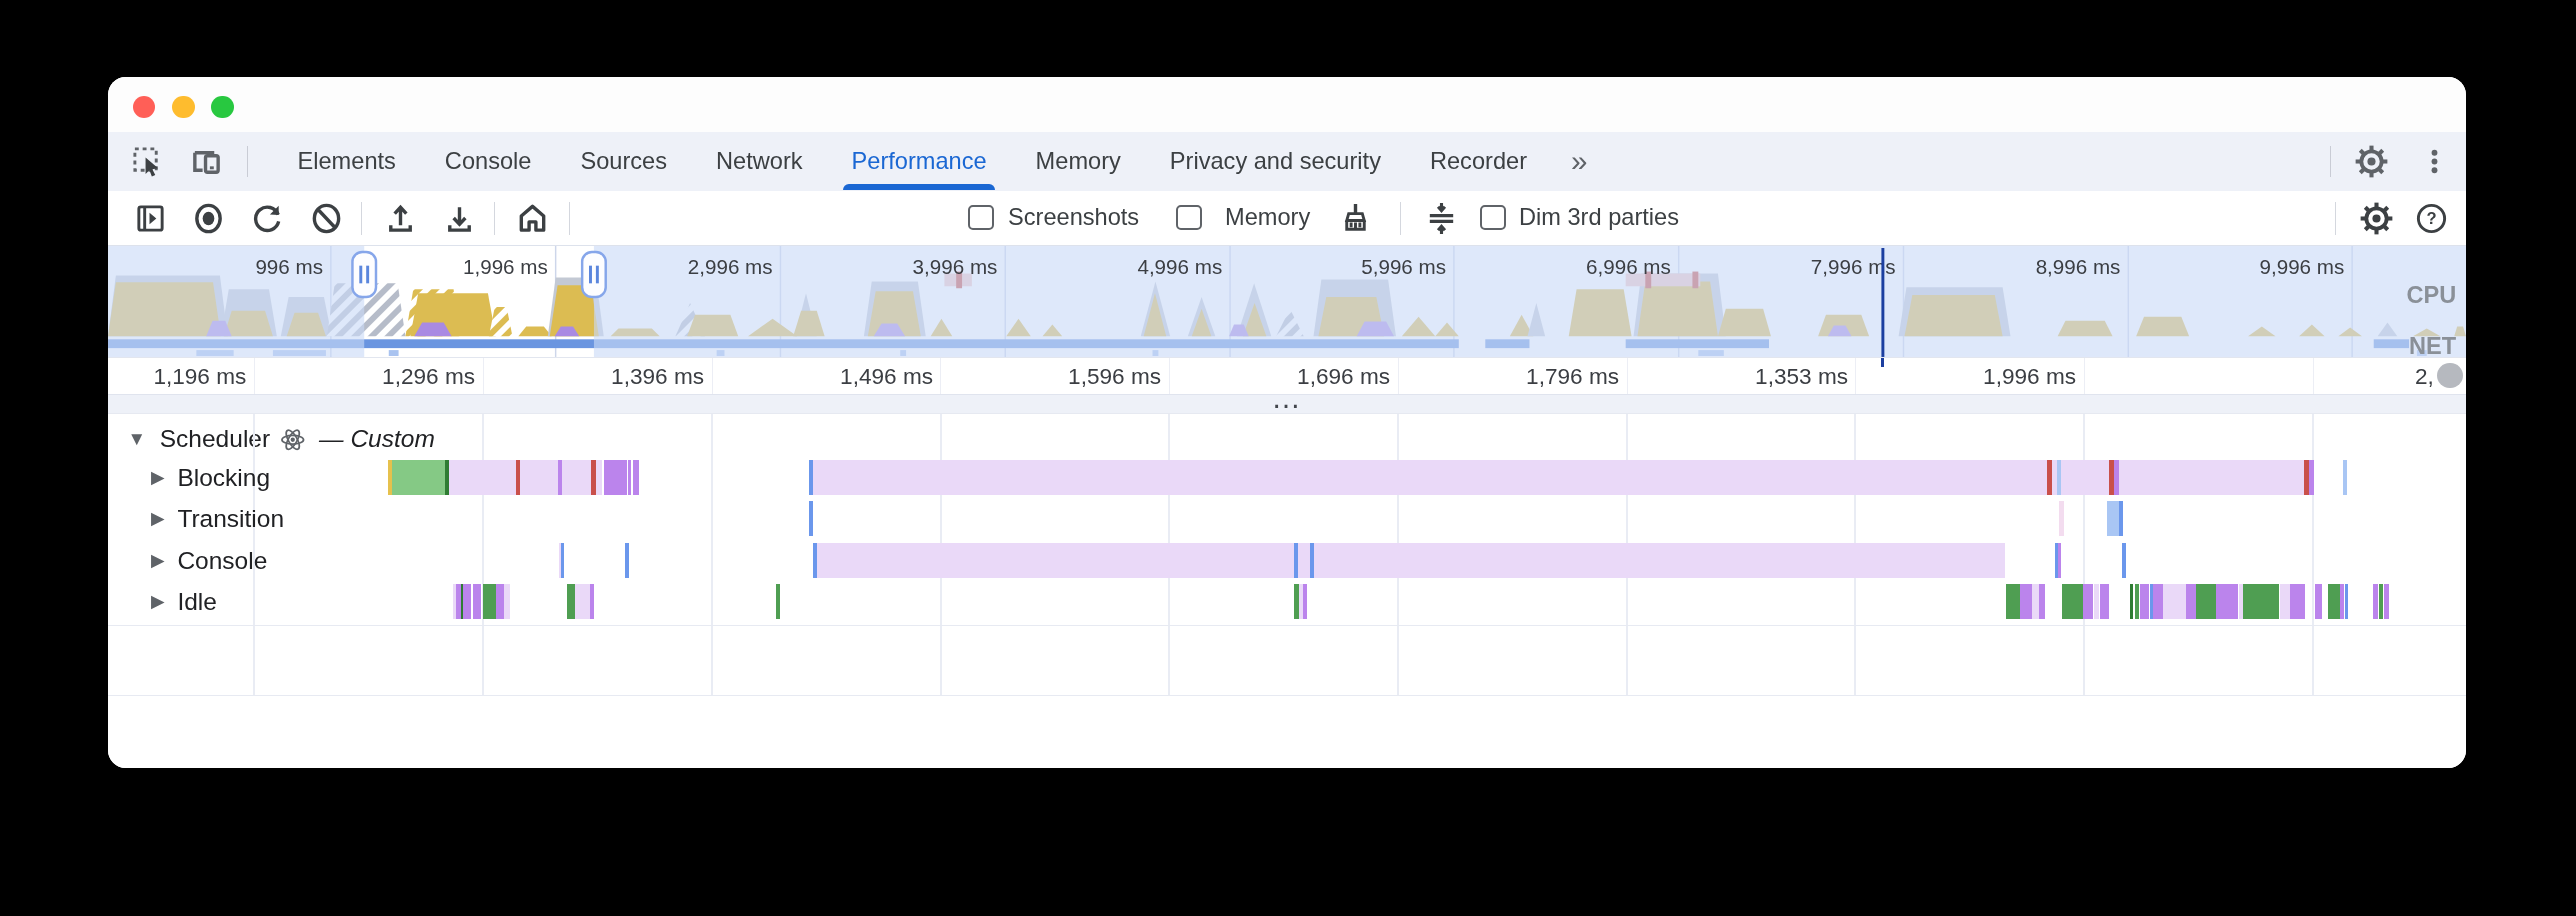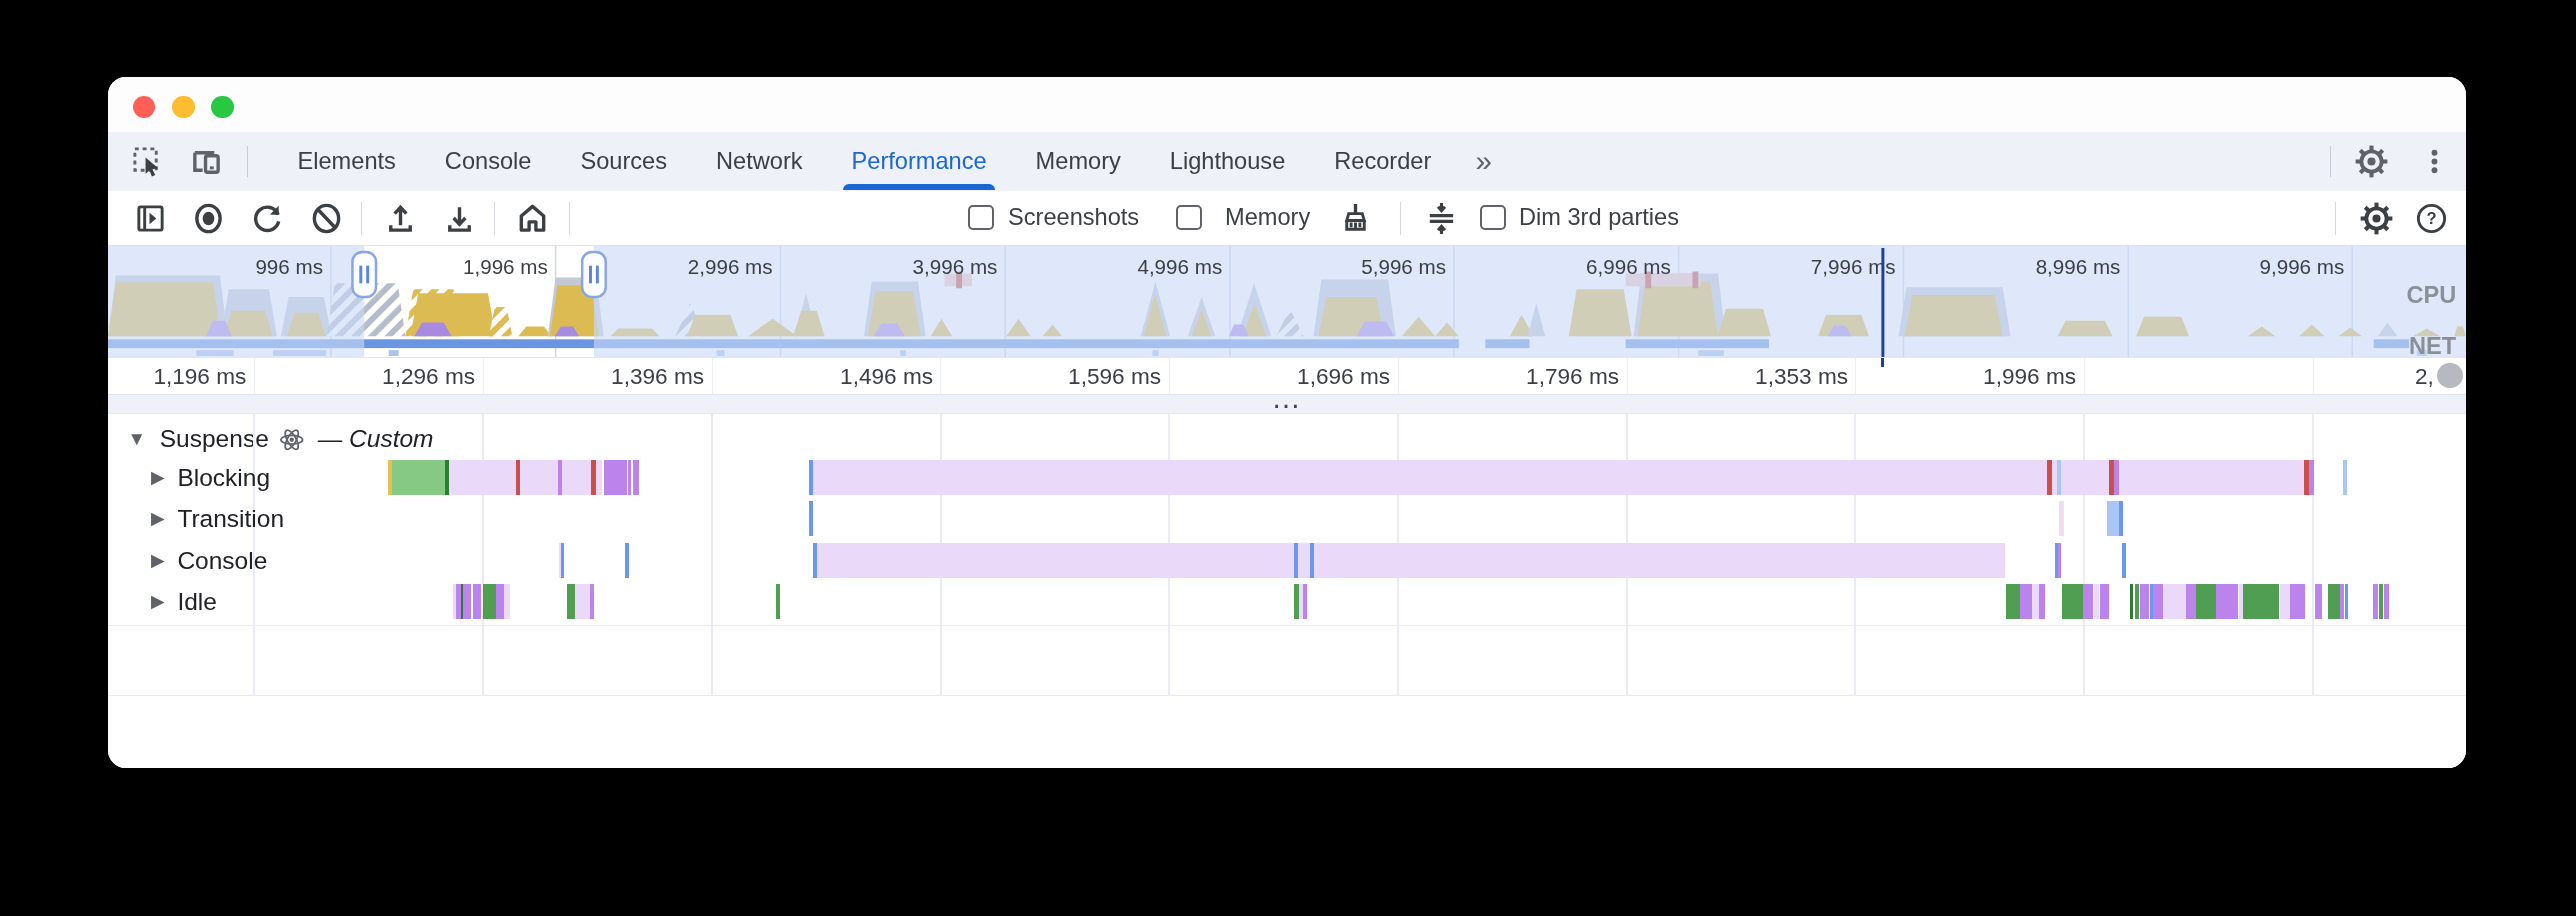--- a/index.html
+++ b/index.html
@@ -104,21 +104,21 @@
         </svg>
       </div>
       <div class="vdiv" style="left:139px"></div>
       <div class="tabs" id="tabs">
           <div class="tab">Elements</div>
           <div class="tab">Console</div>
           <div class="tab">Sources</div>
           <div class="tab">Network</div>
           <div class="tab selected">Performance</div>
           <div class="tab">Memory</div>
-          <div class="tab">Lighthouse</div>
+          <div class="tab">Privacy and security</div>
           <div class="tab">Recorder</div>
           <div class="tab-more">»</div>
         </div>
       <div class="vdiv" style="left:2222px"></div>
       <div class="icon-btn" style="left:2246px">
         <svg width="33" height="33" viewBox="0 0 26 26">
           <g fill="#5f6368">
             <g id="teeth"></g>
           </g>
           <circle cx="13" cy="13" r="8" fill="none" stroke="#5f6368" stroke-width="3"></circle>
@@ -393,21 +393,21 @@
         <div class="rlabel" style="left: 2307px; text-align: left;">2,</div>
       </div>
 
     <div class="grip">
       <span>…</span>
     </div>
 
     <div class="tracks" id="tracks">
       <div class="track-header">
         <span class="arrow">▼</span>
-        <span>Suspense</span>
+        <span>Scheduler</span>
         <span class="atom">
           <svg width="25.5" height="25.5" viewBox="0 0 26 26">
             <g fill="none" stroke="#5f6368" stroke-width="1.8">
               <ellipse cx="13" cy="13" rx="11" ry="4.4"></ellipse>
               <ellipse cx="13" cy="13" rx="11" ry="4.4" transform="rotate(60 13 13)"></ellipse>
               <ellipse cx="13" cy="13" rx="11" ry="4.4" transform="rotate(120 13 13)"></ellipse>
             </g>
             <circle cx="13" cy="13" r="2.2" fill="#5f6368"></circle>
           </svg>
         </span>

